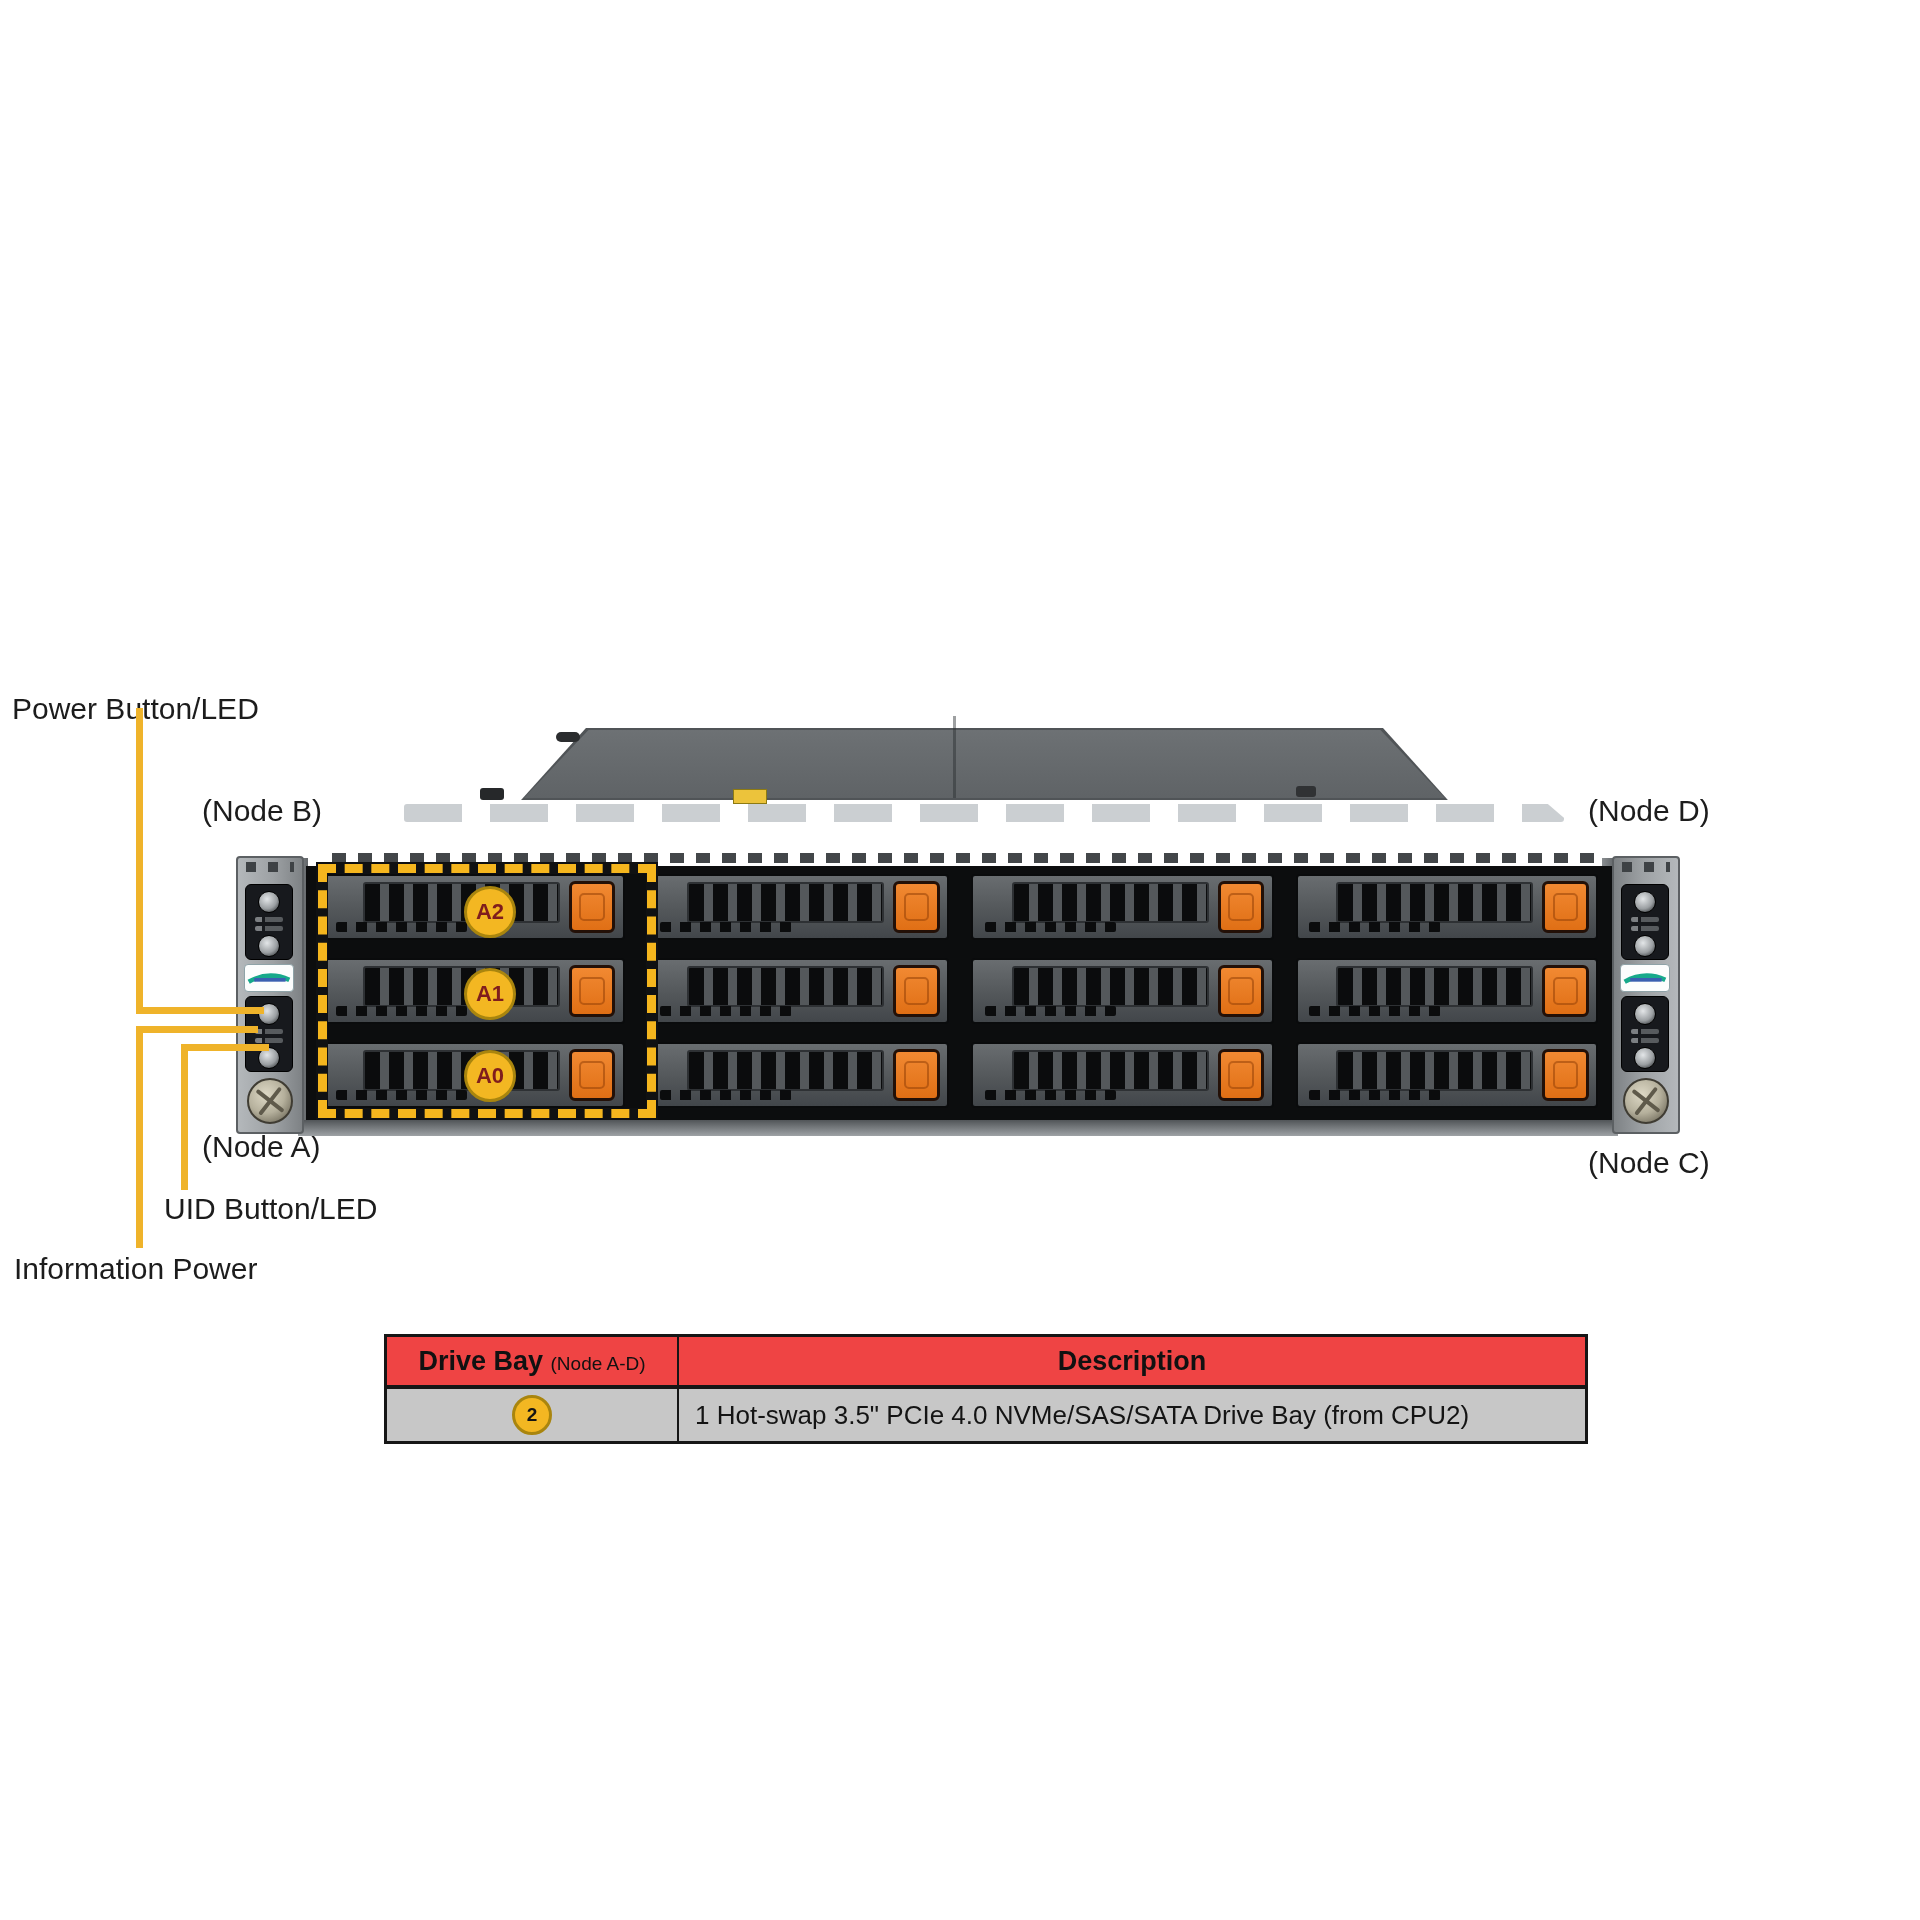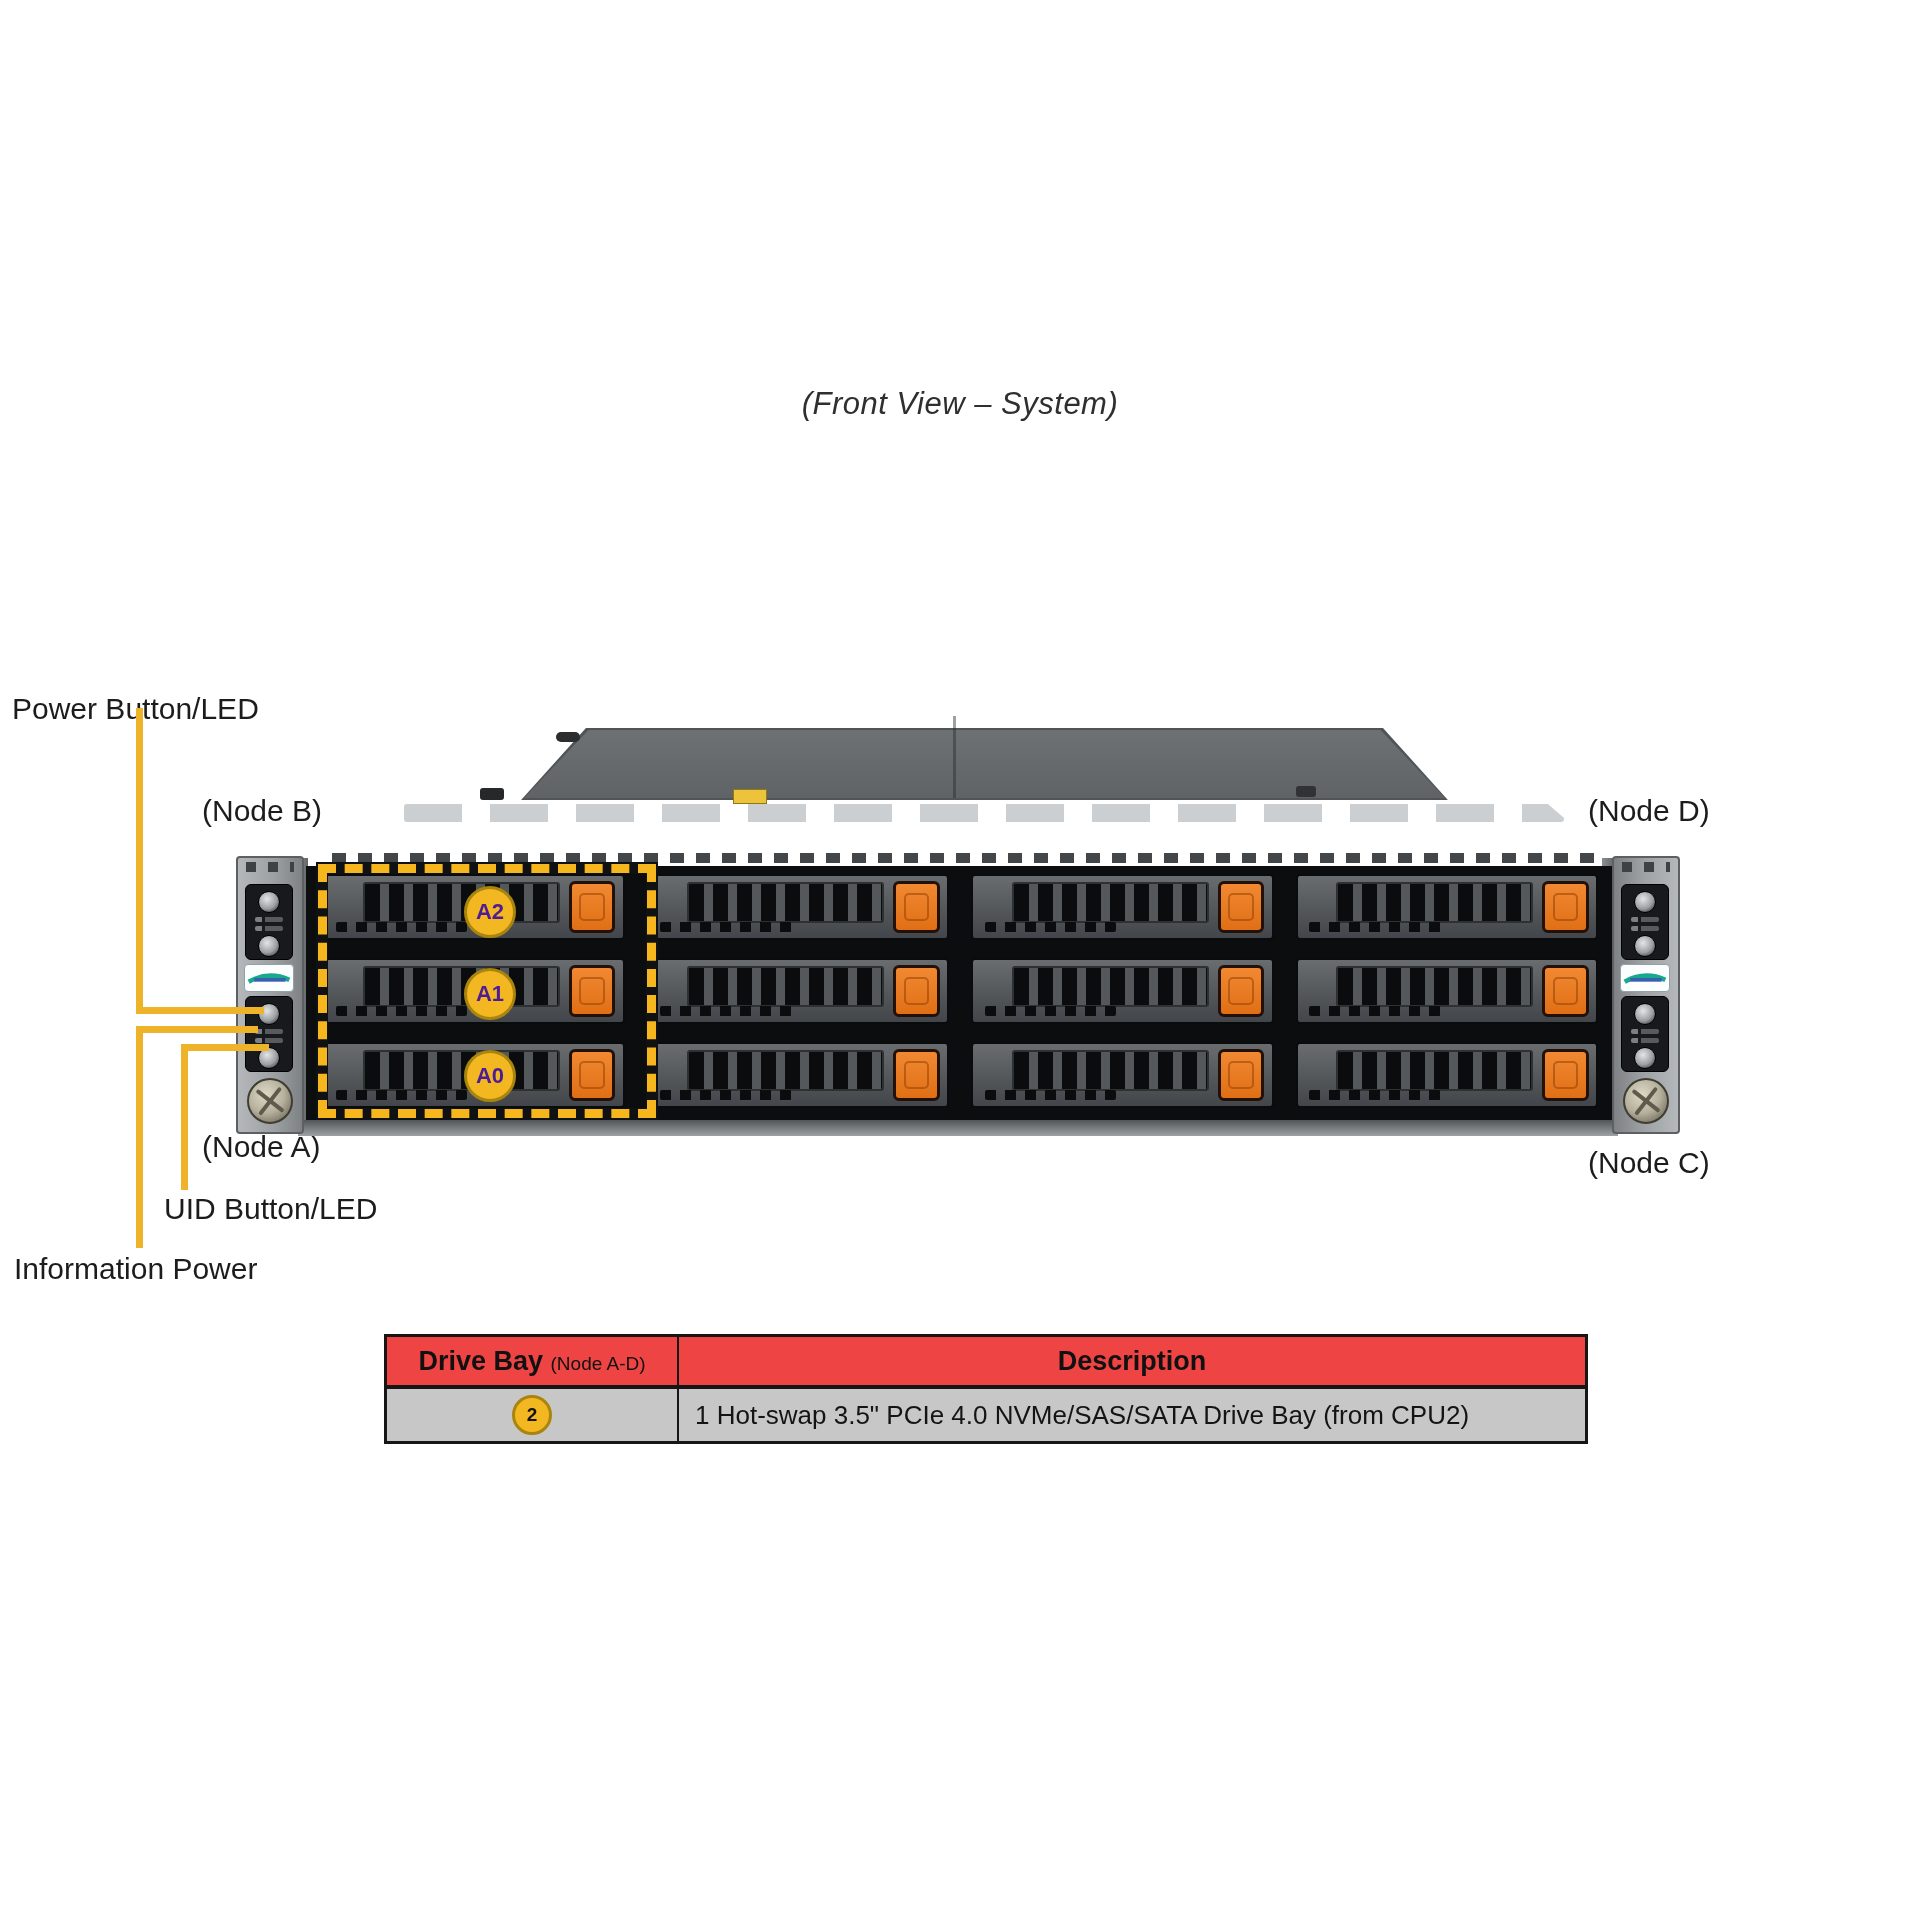--- a/index.html
+++ b/index.html
@@ -100,21 +100,21 @@
 
   .chassis-bottom{position:absolute;left:298px;top:1120px;width:1320px;height:16px;z-index:3;
        background:linear-gradient(180deg,#515558,#9ea2a5);}
 
   
   .dash-bg{position:absolute;left:316px;top:862px;width:342px;height:258px;z-index:10;
            border:12px solid #101112;box-sizing:border-box;}
   .dash-outline{position:absolute;left:318px;top:864px;width:338px;height:254px;z-index:11;
            border:9px dashed #F5B61E;box-sizing:border-box;}
   .bay-badge{position:absolute;left:464px;width:46px;height:46px;border-radius:50%;z-index:12;
-           background:#F3B722;border:3px solid #A9850E;color:#4c1d95;font-weight:bold;
+           background:#F3B722;border:3px solid #A9850E;color:#7f1d1d;font-weight:bold;
            font-size:22px;display:flex;align-items:center;justify-content:center;}
   .badge-a2{top:886px}.badge-a1{top:968px}.badge-a0{top:1050px}
 
   
   .bay-table{position:absolute;left:384px;top:1334px;width:1204px;border-collapse:collapse;
              z-index:20;background:#fff;}
   .bay-table th,.bay-table td{border:2px solid #161616;}
   .bay-table{border:3px solid #161616;}
   .bay-table thead th{height:46px;background:#ef4444;font-size:27px;color:#111;
              border-bottom:4px solid #161616;}
@@ -127,21 +127,20 @@
           border:3px solid #A9850E;color:#141414;font-weight:bold;font-size:19px;
           align-items:center;justify-content:center;vertical-align:middle;}
   .sep-dash{display:inline-block;margin:0 7px;font-weight:bold;font-size:28px;color:#241a02;
           vertical-align:middle;position:relative;top:-3px;}
 </style>
 </head>
 <body>
 
 <div class="canvas">
 
-  <div class="caption">(Front View – System)</div>
 
   <div class="label power-label">Power Button/LED</div>
   <div class="label node-b">(Node B)</div>
   <div class="label node-d">(Node D)</div>
   <div class="label node-a">(Node A)</div>
   <div class="label node-c">(Node C)</div>
   <div class="label uid-label">UID Button/LED</div>
   <div class="label info-label">Information Power</div>
 
   <div class="chassis">

